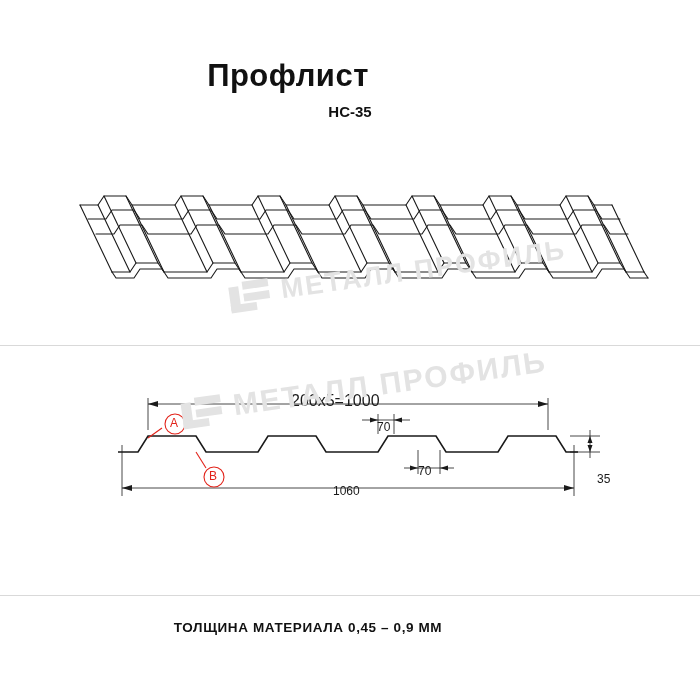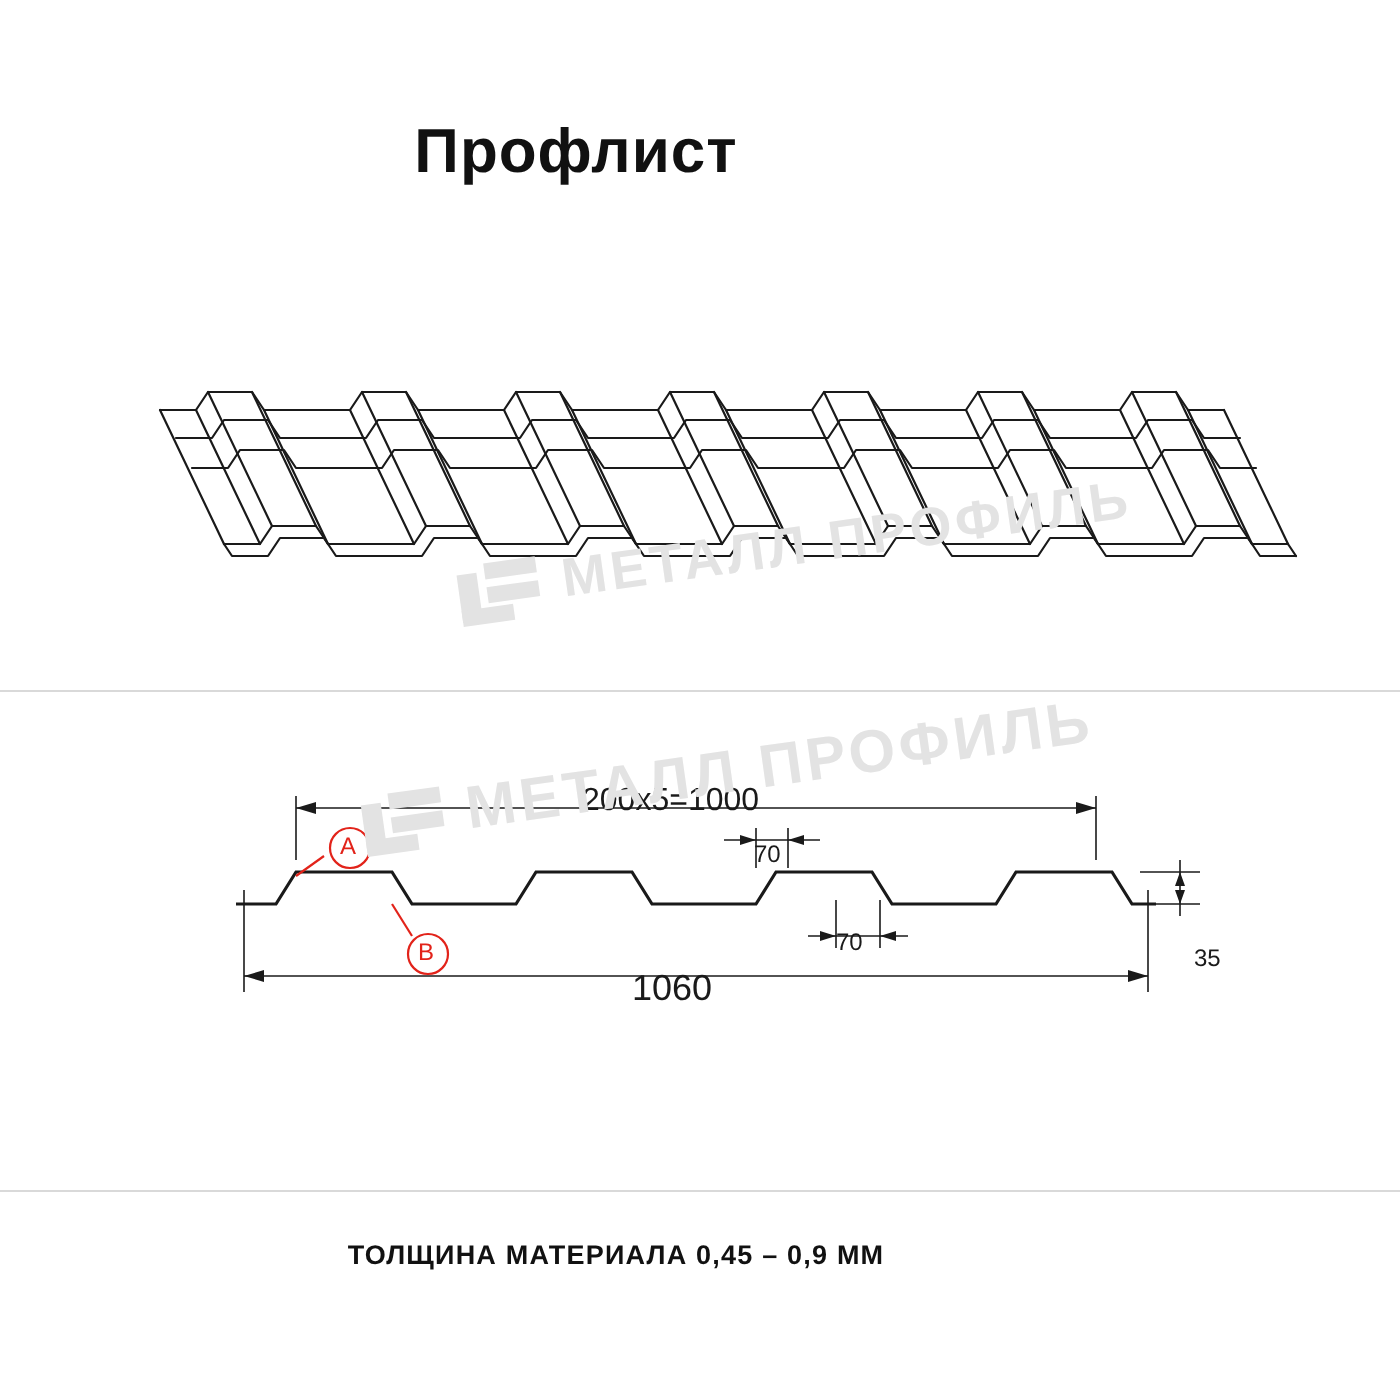--- a/index.html
+++ b/index.html
@@ -111,20 +111,21 @@
     left: 14px; top: 0; width: 26px; height: 8px;
     box-shadow: 0 12px 0 0 #e3e3e3, -14px 22px 0 0 #e3e3e3;
   }
 </style>
 </head>
 <body>
 
 <div class="page">
 
   <div class="title">Профлист</div>
+  <div class="subtitle">НС-35</div>
 
   <svg class="svg-layer" id="perspective-view" viewBox="0 0 700 700">
     <g fill="none" stroke="#1a1a1a" stroke-width="1.1" stroke-linejoin="round" stroke-linecap="round">
 
       <path d="M80,205 L98,205 L104,196 L126,196 L132,205 L175,205 L181,196 L203,196 L209,205 L252,205
                L258,196 L280,196 L286,205 L329,205 L335,196 L357,196 L363,205 L406,205 L412,196 L434,196
                L440,205 L483,205 L489,196 L511,196 L517,205 L560,205 L566,196 L588,196 L594,205 L612,205"></path>
 
       <path d="M88,219 L106,219 L112,210 L134,210 L140,219 L183,219 L189,210 L211,210 L217,219 L260,219
                L266,210 L288,210 L294,219 L337,219 L343,210 L365,210 L371,219 L414,219 L420,210 L442,210
@@ -228,21 +229,21 @@
 
     <g stroke="#e2231a" stroke-width="1.1" fill="none">
       <path d="M148,438 L162,428"></path>
       <circle cx="175" cy="424" r="10"></circle>
       <path d="M196,452 L206,468"></path>
       <circle cx="214" cy="477" r="10"></circle>
     </g>
   </svg>
 
   <div style="position:absolute;left:291px;top:392px;font-size:16px;color:#1a1a1a;">200x5=1000</div>
-  <div style="position:absolute;left:316px;top:484px;font-size:18px;color:#1a1a1a;">1060</div>
+  <div style="position:absolute;left:333px;top:484px;font-size:12px;color:#1a1a1a;">1060</div>
   <div style="position:absolute;left:377px;top:420px;font-size:12px;color:#1a1a1a;">70</div>
   <div style="position:absolute;left:418px;top:464px;font-size:12px;color:#1a1a1a;">70</div>
   <div style="position:absolute;left:597px;top:444px;font-size:12px;color:#1a1a1a;margin-top:28px;">35</div>
 
   <div style="position:absolute;left:170px;top:416px;font-size:12px;color:#e2231a;">A</div>
   <div style="position:absolute;left:209px;top:469px;font-size:12px;color:#e2231a;">B</div>
 
   <div class="wm" id="watermark-upper">
     <span class="wm-mark"></span><span>МЕТАЛЛ ПРОФИЛЬ</span>
   </div>

